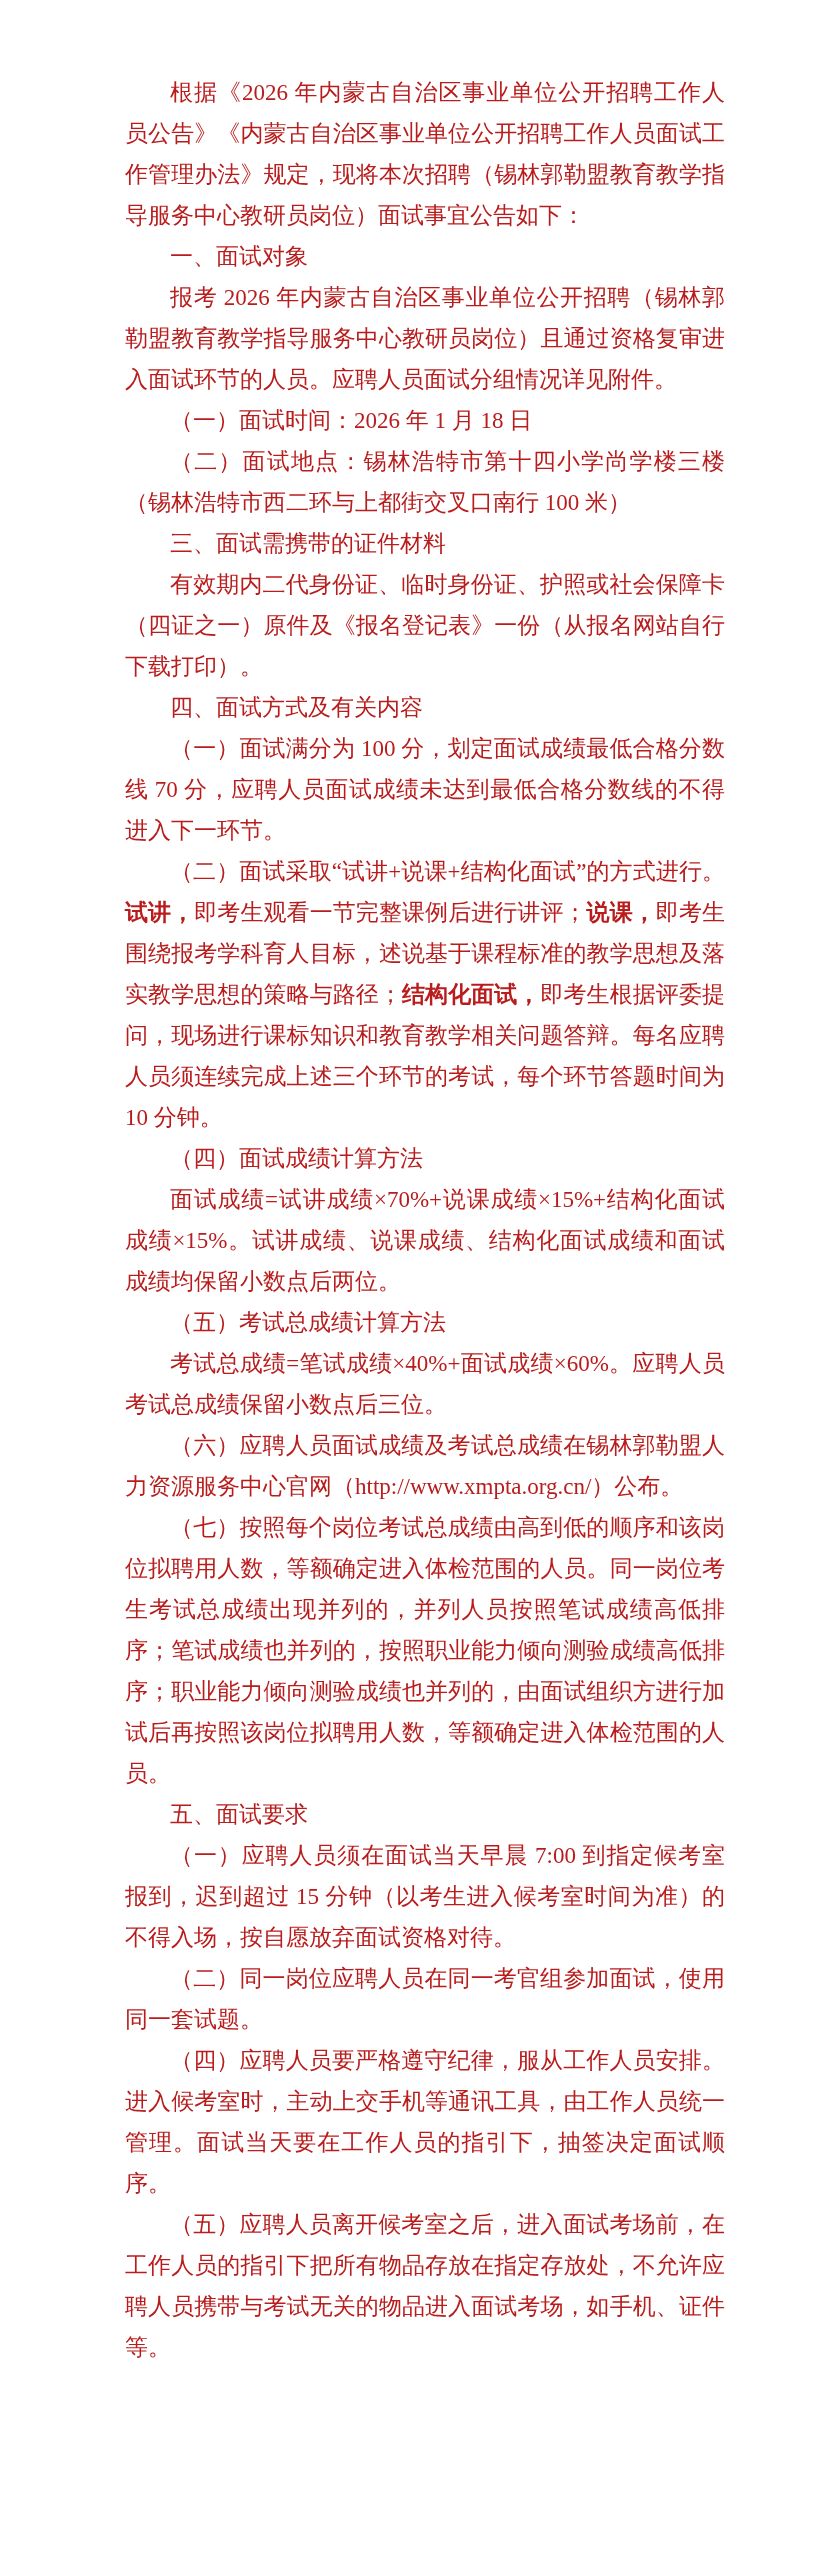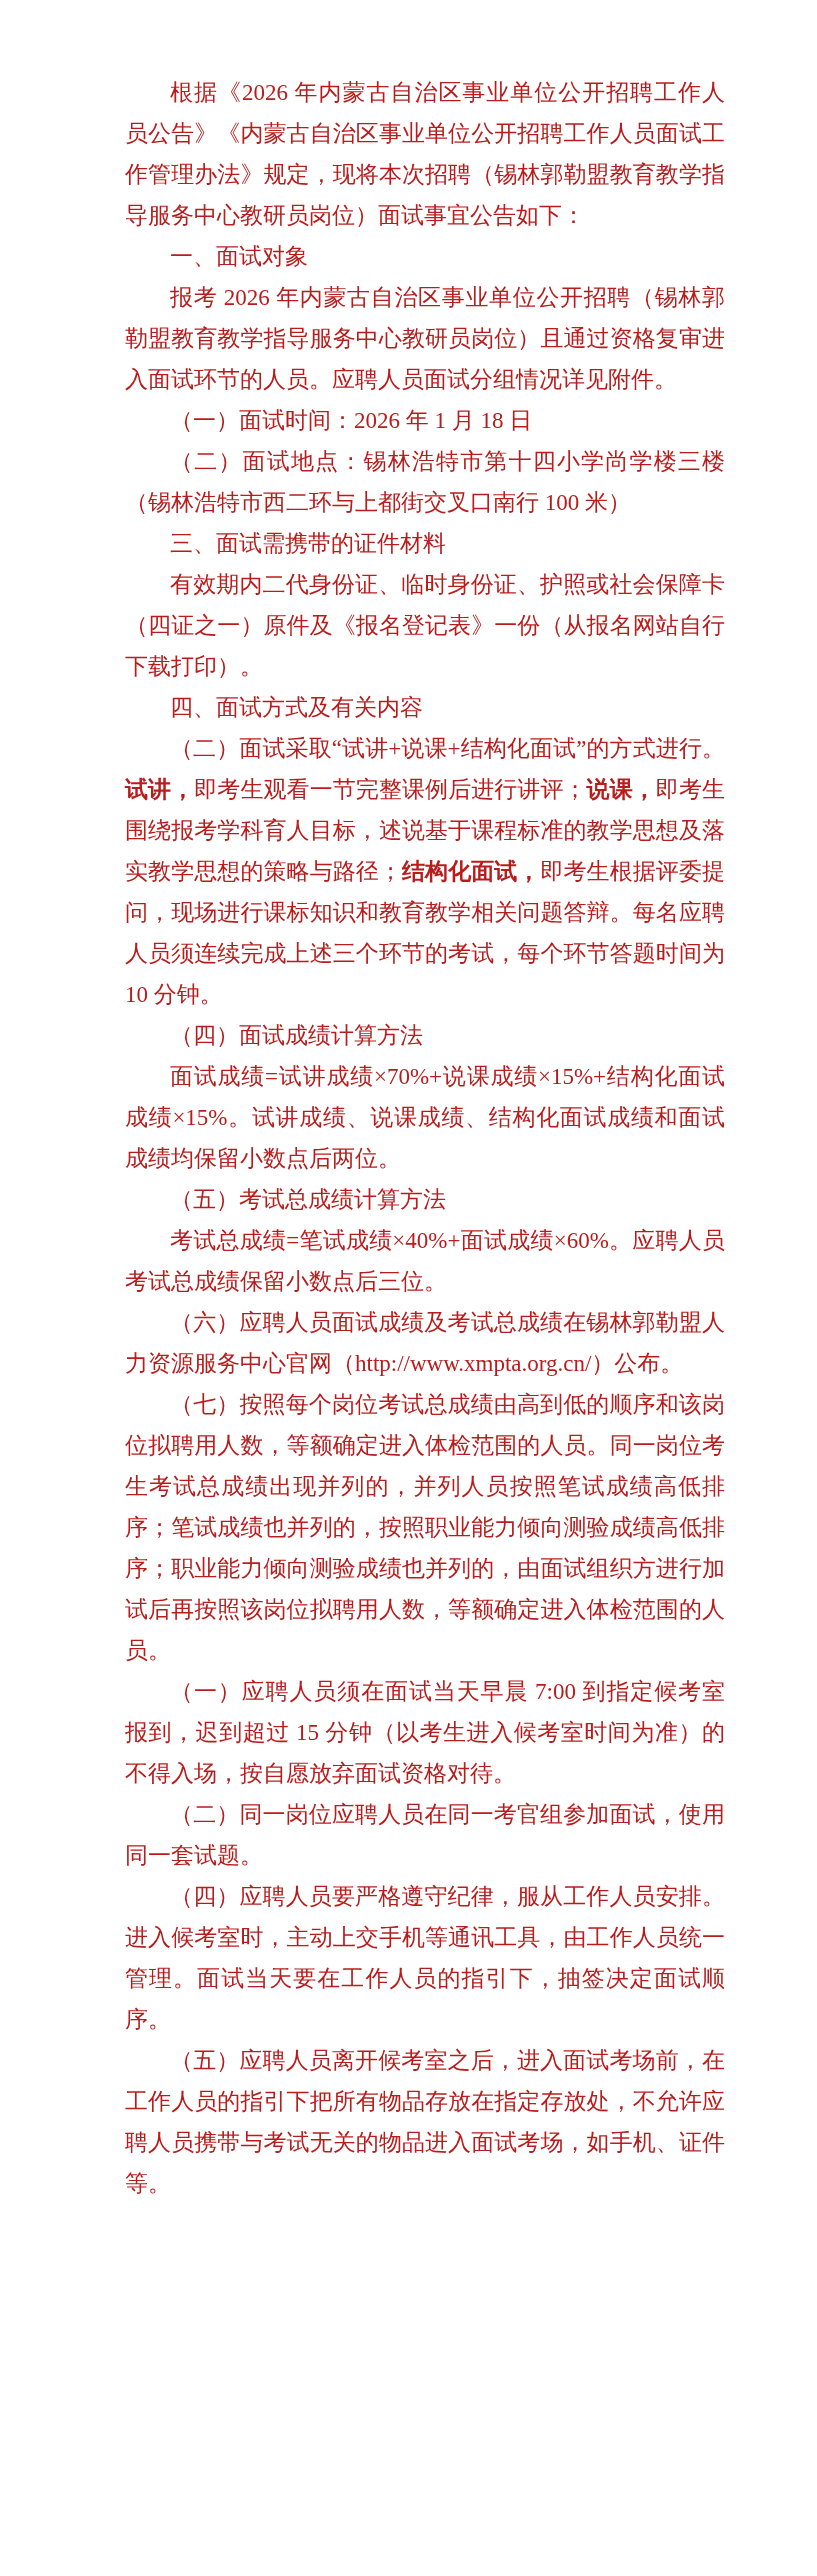--- a/index.html
+++ b/index.html
@@ -38,26 +38,28 @@
 <div class="page">
   <div class="doc">
       <p class="p">根据《2026 年内蒙古自治区事业单位公开招聘工作人员公告》《内蒙古自治区事业单位公开招聘工作人员面试工作管理办法》规定，现将本次招聘（锡林郭勒盟教育教学指导服务中心教研员岗位）面试事宜公告如下：</p>
       <p class="h">一、面试对象</p>
       <p class="p">报考 2026 年内蒙古自治区事业单位公开招聘（锡林郭勒盟教育教学指导服务中心教研员岗位）且通过资格复审进入面试环节的人员。应聘人员面试分组情况详见附件。</p>
       <p class="p">（一）面试时间：2026 年 1 月 18 日</p>
       <p class="p">（二）面试地点：锡林浩特市第十四小学尚学楼三楼（锡林浩特市西二环与上都街交叉口南行 100 米）</p>
       <p class="h">三、面试需携带的证件材料</p>
       <p class="p">有效期内二代身份证、临时身份证、护照或社会保障卡（四证之一）原件及《报名登记表》一份（从报名网站自行下载打印）。</p>
       <p class="h">四、面试方式及有关内容</p>
+      <p class="p">（一）面试满分为 100 分，划定面试成绩最低合格分数线 70 分，应聘人员面试成绩未达到最低合格分数线的不得进入下一环节。</p>
       <p class="p"><span>（二）面试采取“试讲+说课+结构化面试”的方式进行。</span><span class="b">试讲，</span><span>即考生观看一节完整课例后进行讲评；</span><span class="b">说课，</span><span>即考生围绕报考学科育人目标，述说基于课程标准的教学思想及落实教学思想的策略与路径；</span><span class="b">结构化面试，</span><span>即考生根据评委提问，现场进行课标知识和教育教学相关问题答辩。每名应聘人员须连续完成上述三个环节的考试，每个环节答题时间为 10 分钟。</span></p>
       <p class="p">（四）面试成绩计算方法</p>
       <p class="p">面试成绩=试讲成绩×70%+说课成绩×15%+结构化面试成绩×15%。试讲成绩、说课成绩、结构化面试成绩和面试成绩均保留小数点后两位。</p>
       <p class="p">（五）考试总成绩计算方法</p>
       <p class="p">考试总成绩=笔试成绩×40%+面试成绩×60%。应聘人员考试总成绩保留小数点后三位。</p>
       <p class="p">（六）应聘人员面试成绩及考试总成绩在锡林郭勒盟人力资源服务中心官网（http://www.xmpta.org.cn/）公布。</p>
       <p class="p">（七）按照每个岗位考试总成绩由高到低的顺序和该岗位拟聘用人数，等额确定进入体检范围的人员。同一岗位考生考试总成绩出现并列的，并列人员按照笔试成绩高低排序；笔试成绩也并列的，按照职业能力倾向测验成绩高低排序；职业能力倾向测验成绩也并列的，由面试组织方进行加试后再按照该岗位拟聘用人数，等额确定进入体检范围的人员。</p>
+      <p class="h">五、面试要求</p>
       <p class="p">（一）应聘人员须在面试当天早晨 7:00 到指定候考室报到，迟到超过 15 分钟（以考生进入候考室时间为准）的不得入场，按自愿放弃面试资格对待。</p>
       <p class="p">（二）同一岗位应聘人员在同一考官组参加面试，使用同一套试题。</p>
       <p class="p">（四）应聘人员要严格遵守纪律，服从工作人员安排。进入候考室时，主动上交手机等通讯工具，由工作人员统一管理。面试当天要在工作人员的指引下，抽签决定面试顺序。</p>
       <p class="p">（五）应聘人员离开候考室之后，进入面试考场前，在工作人员的指引下把所有物品存放在指定存放处，不允许应聘人员携带与考试无关的物品进入面试考场，如手机、证件等。</p>
     </div>
 </div>
 
 
 </body></html>

